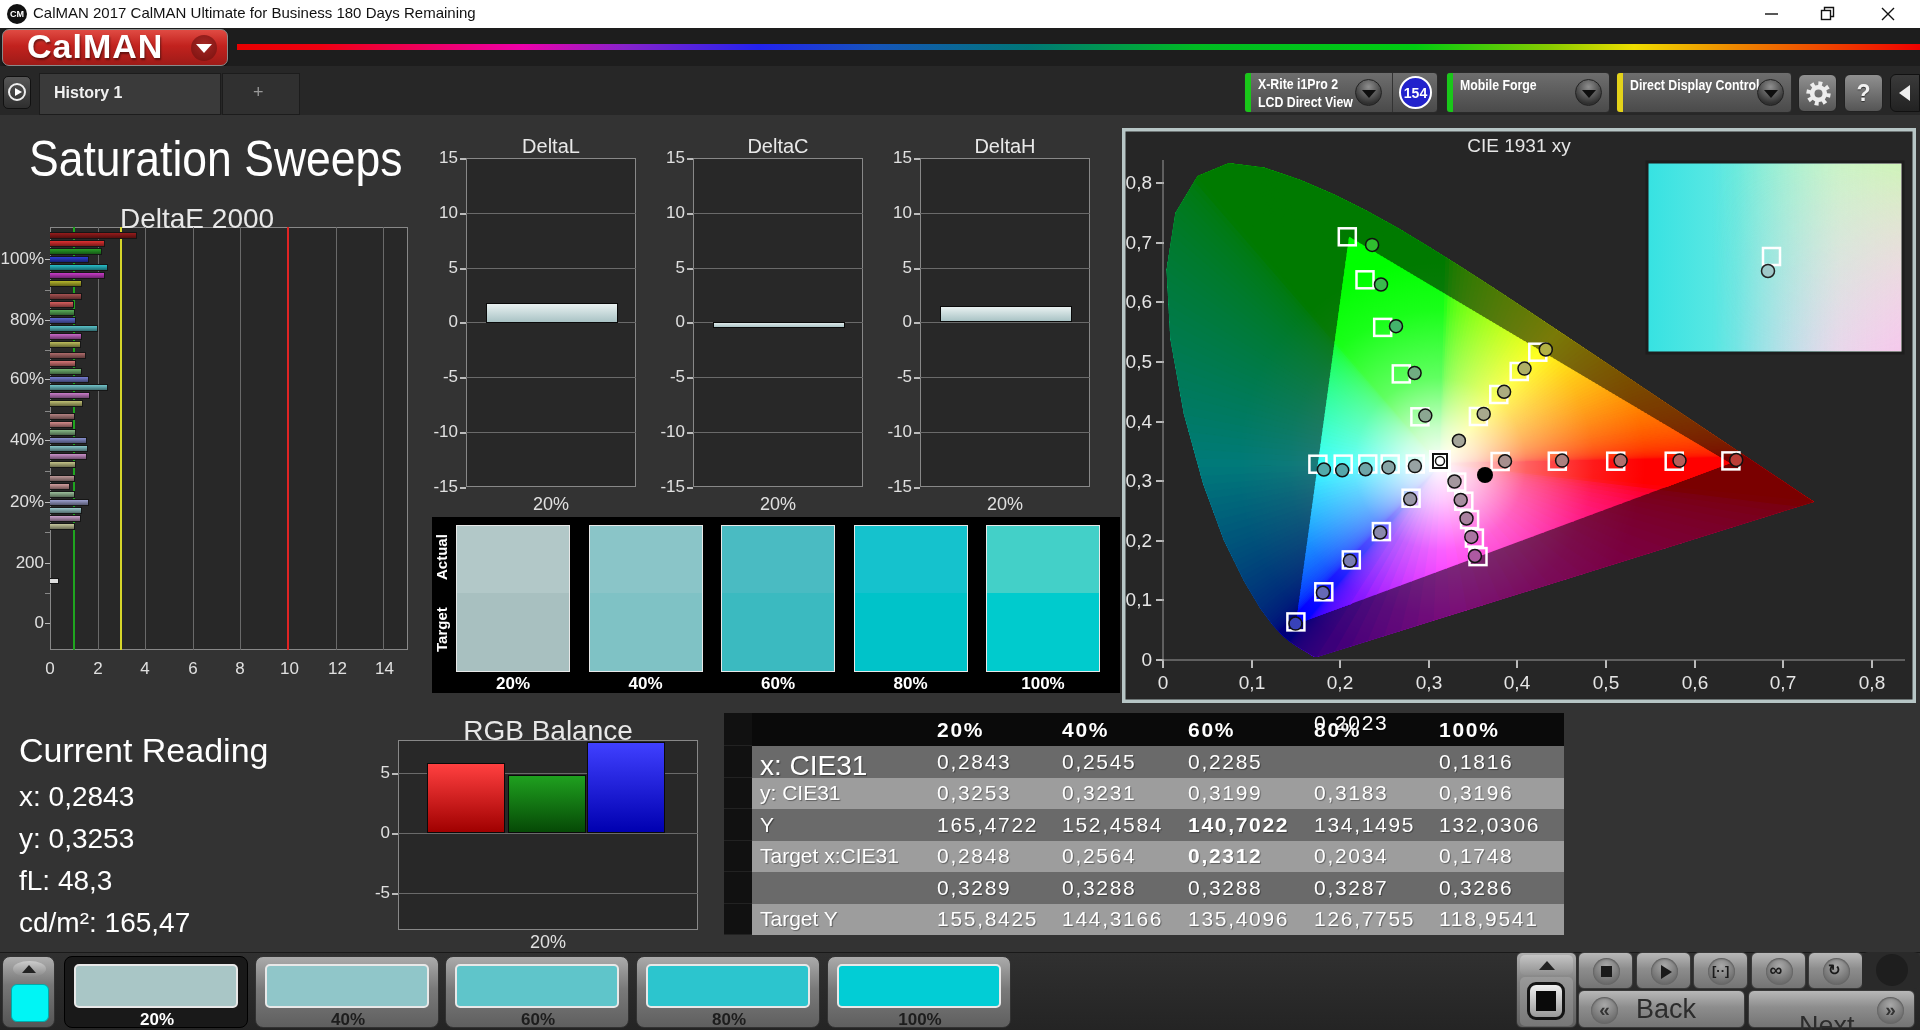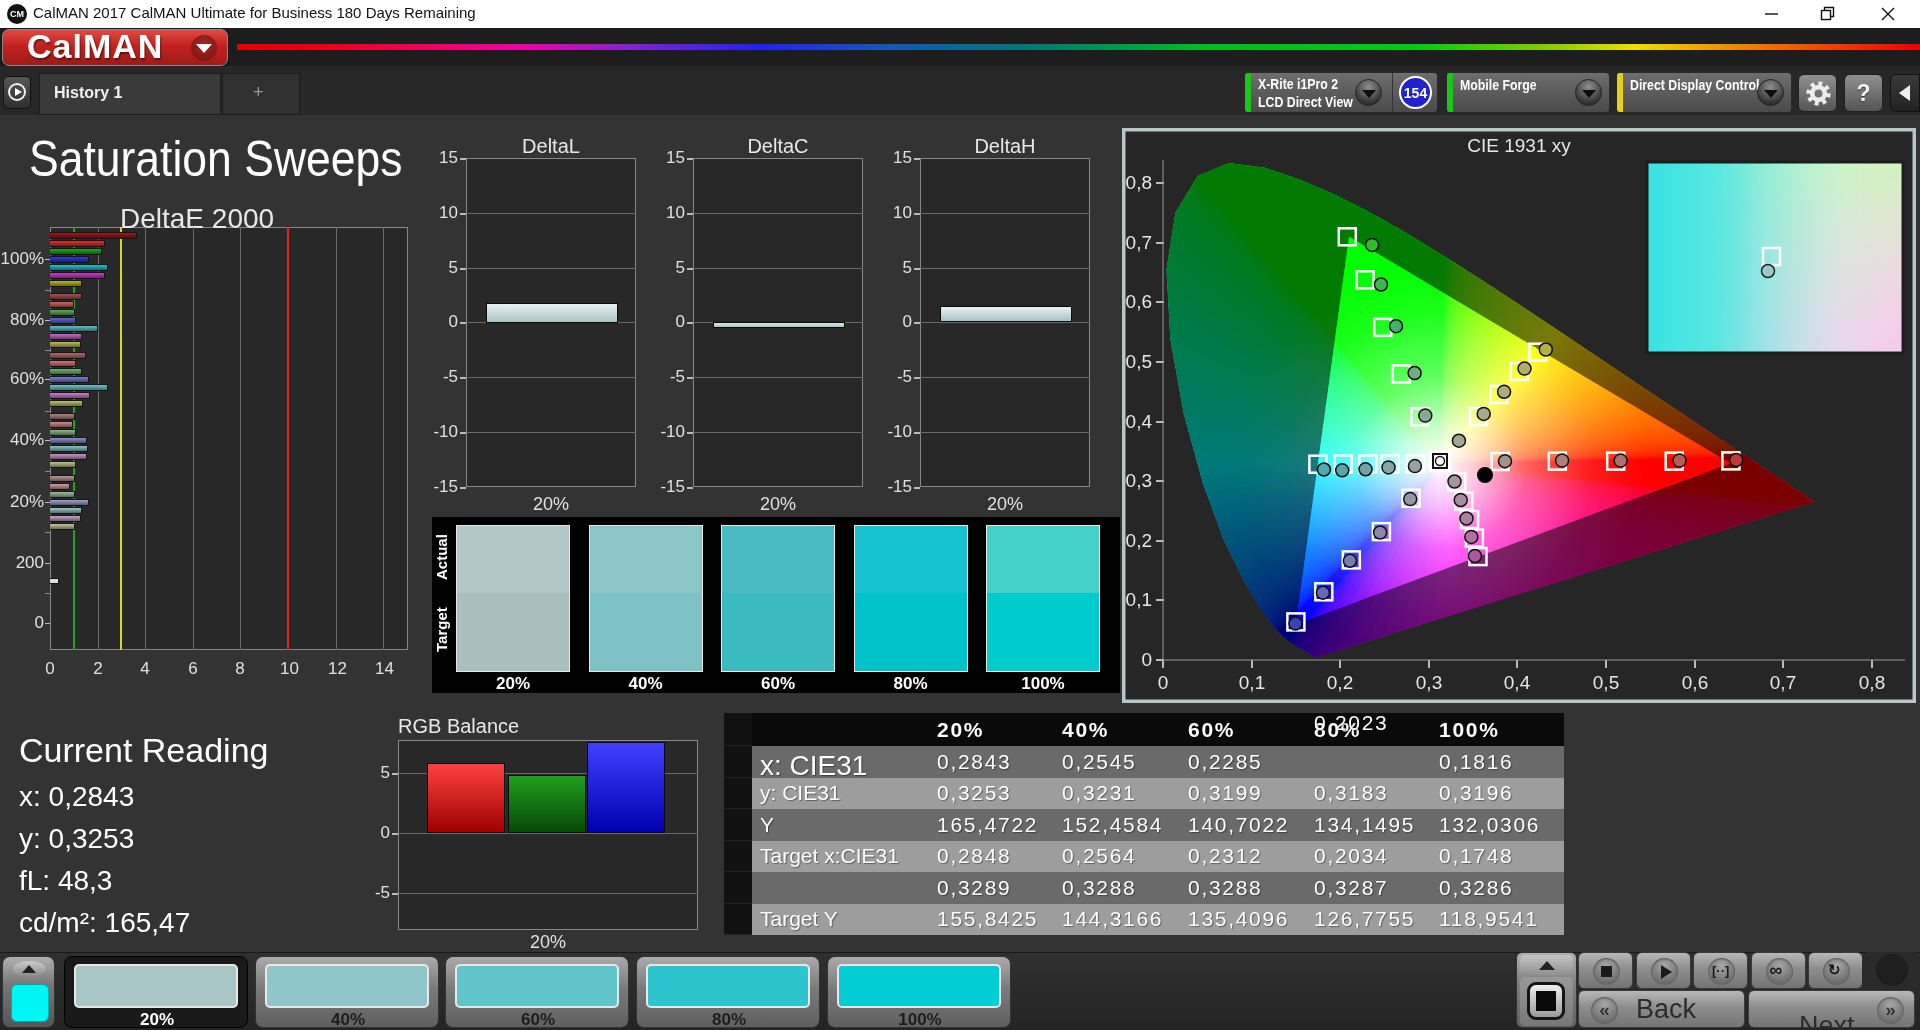--- a/index.html
+++ b/index.html
@@ -1342,21 +1342,21 @@
   </div>
 <div class="abs" style="left:986.0px;top:674px;width:114px;text-align:center;font-size:17px;font-weight:bold;color:#fff">100%</div>
 <div class="abs" style="left:432px;top:540px;width:20px;height:60px;font-size:15px;font-weight:bold;color:#fff;transform:rotate(-90deg);transform-origin:center;text-align:center;line-height:60px">Actual</div>
 <div class="abs" style="left:432px;top:612px;width:20px;height:60px;font-size:15px;font-weight:bold;color:#fff;transform:rotate(-90deg);transform-origin:center;text-align:center;line-height:60px">Target</div>
 <div class="abs" style="left:19px;top:731px;font-size:34px;color:#fff">Current Reading</div>
 <div class="abs" style="left:19px;top:781px;font-size:28px;color:#fff">x: 0,2843</div>
 <div class="abs" style="left:19px;top:823px;font-size:28px;color:#fff">y: 0,3253</div>
 <div class="abs" style="left:19px;top:865px;font-size:28px;color:#fff">fL: 48,3</div>
 <div class="abs" style="left:19px;top:907px;font-size:28px;color:#fff">cd/m²: 165,47</div>
 <div class="abs" style="left:398px;top:740px;width:300px;height:190px;background:#282828;border:1px solid #888"></div>
-<div class="abs" style="left:398px;top:715px;width:300px;text-align:left;font-size:20px;color:#e8e8e8">RGB Balance</div>
+<div class="abs" style="left:398px;top:715px;width:300px;text-align:center;font-size:28px;color:#e8e8e8">RGB Balance</div>
 <div class="abs" style="left:398px;top:773px;width:300px;height:1px;background:#6a6a6a"></div>
 <div class="abs" style="left:352px;top:763px;width:38px;text-align:right;font-size:17px;color:#e0e0e0">5</div>
 <div class="abs" style="left:392px;top:773px;width:6px;height:2px;background:#bbb"></div>
 <div class="abs" style="left:398px;top:833px;width:300px;height:1px;background:#6a6a6a"></div>
 <div class="abs" style="left:352px;top:823px;width:38px;text-align:right;font-size:17px;color:#e0e0e0">0</div>
 <div class="abs" style="left:392px;top:833px;width:6px;height:2px;background:#bbb"></div>
 <div class="abs" style="left:398px;top:893px;width:300px;height:1px;background:#6a6a6a"></div>
 <div class="abs" style="left:352px;top:883px;width:38px;text-align:right;font-size:17px;color:#e0e0e0">-5</div>
 <div class="abs" style="left:392px;top:893px;width:6px;height:2px;background:#bbb"></div>
 <div class="abs" style="left:427px;top:763px;width:78px;height:70px;background:linear-gradient(#ff4040,#a00000);border:1px solid #0a0a0a"></div>
@@ -1384,29 +1384,29 @@
 <div class="abs" style="left:937px;top:781.2px;font-size:21px;letter-spacing:1.7px;font-weight:normal;color:#fff;text-shadow:1px 1px 1px rgba(0,0,0,.4)">0,3253</div>
 <div class="abs" style="left:1062px;top:781.2px;font-size:21px;letter-spacing:1.7px;font-weight:normal;color:#fff;text-shadow:1px 1px 1px rgba(0,0,0,.4)">0,3231</div>
 <div class="abs" style="left:1188px;top:781.2px;font-size:21px;letter-spacing:1.7px;font-weight:normal;color:#fff;text-shadow:1px 1px 1px rgba(0,0,0,.4)">0,3199</div>
 <div class="abs" style="left:1314px;top:781.2px;font-size:21px;letter-spacing:1.7px;font-weight:normal;color:#fff;text-shadow:1px 1px 1px rgba(0,0,0,.4)">0,3183</div>
 <div class="abs" style="left:1439px;top:781.2px;font-size:21px;letter-spacing:1.7px;font-weight:normal;color:#fff;text-shadow:1px 1px 1px rgba(0,0,0,.4)">0,3196</div>
 <div class="abs" style="left:724px;top:809.0px;width:28px;height:31.5px;background:#111;border-bottom:1px solid #222"></div>
 <div class="abs" style="left:752px;top:809.0px;width:812px;height:31.5px;background:#6a6a6a"></div>
 <div class="abs" style="left:760px;top:812.8px;font-size:21px;color:#fff;text-shadow:1px 1px 1px rgba(0,0,0,.4)">Y</div>
 <div class="abs" style="left:937px;top:812.8px;font-size:21px;letter-spacing:1.7px;font-weight:normal;color:#fff;text-shadow:1px 1px 1px rgba(0,0,0,.4)">165,4722</div>
 <div class="abs" style="left:1062px;top:812.8px;font-size:21px;letter-spacing:1.7px;font-weight:normal;color:#fff;text-shadow:1px 1px 1px rgba(0,0,0,.4)">152,4584</div>
-<div class="abs" style="left:1188px;top:812.8px;font-size:21px;letter-spacing:1.7px;font-weight:normal;color:#fff;text-shadow:1px 1px 1px rgba(0,0,0,.4)">140,7022</div>
+<div class="abs" style="left:1188px;top:812.8px;font-size:21px;letter-spacing:1.7px;font-weight:bold;color:#fff;text-shadow:1px 1px 1px rgba(0,0,0,.4)">140,7022</div>
 <div class="abs" style="left:1314px;top:812.8px;font-size:21px;letter-spacing:1.7px;font-weight:normal;color:#fff;text-shadow:1px 1px 1px rgba(0,0,0,.4)">134,1495</div>
 <div class="abs" style="left:1439px;top:812.8px;font-size:21px;letter-spacing:1.7px;font-weight:normal;color:#fff;text-shadow:1px 1px 1px rgba(0,0,0,.4)">132,0306</div>
 <div class="abs" style="left:724px;top:840.5px;width:28px;height:31.5px;background:#111;border-bottom:1px solid #222"></div>
 <div class="abs" style="left:752px;top:840.5px;width:812px;height:31.5px;background:#9d9d9d"></div>
 <div class="abs" style="left:760px;top:844.2px;font-size:21px;color:#fff;text-shadow:1px 1px 1px rgba(0,0,0,.4)">Target x:CIE31</div>
 <div class="abs" style="left:937px;top:844.2px;font-size:21px;letter-spacing:1.7px;font-weight:normal;color:#fff;text-shadow:1px 1px 1px rgba(0,0,0,.4)">0,2848</div>
 <div class="abs" style="left:1062px;top:844.2px;font-size:21px;letter-spacing:1.7px;font-weight:normal;color:#fff;text-shadow:1px 1px 1px rgba(0,0,0,.4)">0,2564</div>
-<div class="abs" style="left:1188px;top:844.2px;font-size:21px;letter-spacing:1.7px;font-weight:normal;color:#fff;text-shadow:1px 1px 1px rgba(0,0,0,.4)">0,2312</div>
+<div class="abs" style="left:1188px;top:844.2px;font-size:21px;letter-spacing:1.7px;font-weight:bold;color:#fff;text-shadow:1px 1px 1px rgba(0,0,0,.4)">0,2312</div>
 <div class="abs" style="left:1314px;top:844.2px;font-size:21px;letter-spacing:1.7px;font-weight:normal;color:#fff;text-shadow:1px 1px 1px rgba(0,0,0,.4)">0,2034</div>
 <div class="abs" style="left:1439px;top:844.2px;font-size:21px;letter-spacing:1.7px;font-weight:normal;color:#fff;text-shadow:1px 1px 1px rgba(0,0,0,.4)">0,1748</div>
 <div class="abs" style="left:724px;top:872.0px;width:28px;height:31.5px;background:#111;border-bottom:1px solid #222"></div>
 <div class="abs" style="left:752px;top:872.0px;width:812px;height:31.5px;background:#6a6a6a"></div>
 <div class="abs" style="left:760px;top:905px;font-size:21px;color:#fff;text-shadow:1px 1px 1px rgba(0,0,0,.4)">Target y:CIE31</div>
 <div class="abs" style="left:937px;top:875.8px;font-size:21px;letter-spacing:1.7px;font-weight:normal;color:#fff;text-shadow:1px 1px 1px rgba(0,0,0,.4)">0,3289</div>
 <div class="abs" style="left:1062px;top:875.8px;font-size:21px;letter-spacing:1.7px;font-weight:normal;color:#fff;text-shadow:1px 1px 1px rgba(0,0,0,.4)">0,3288</div>
 <div class="abs" style="left:1188px;top:875.8px;font-size:21px;letter-spacing:1.7px;font-weight:normal;color:#fff;text-shadow:1px 1px 1px rgba(0,0,0,.4)">0,3288</div>
 <div class="abs" style="left:1314px;top:875.8px;font-size:21px;letter-spacing:1.7px;font-weight:normal;color:#fff;text-shadow:1px 1px 1px rgba(0,0,0,.4)">0,3287</div>
 <div class="abs" style="left:1439px;top:875.8px;font-size:21px;letter-spacing:1.7px;font-weight:normal;color:#fff;text-shadow:1px 1px 1px rgba(0,0,0,.4)">0,3286</div>

